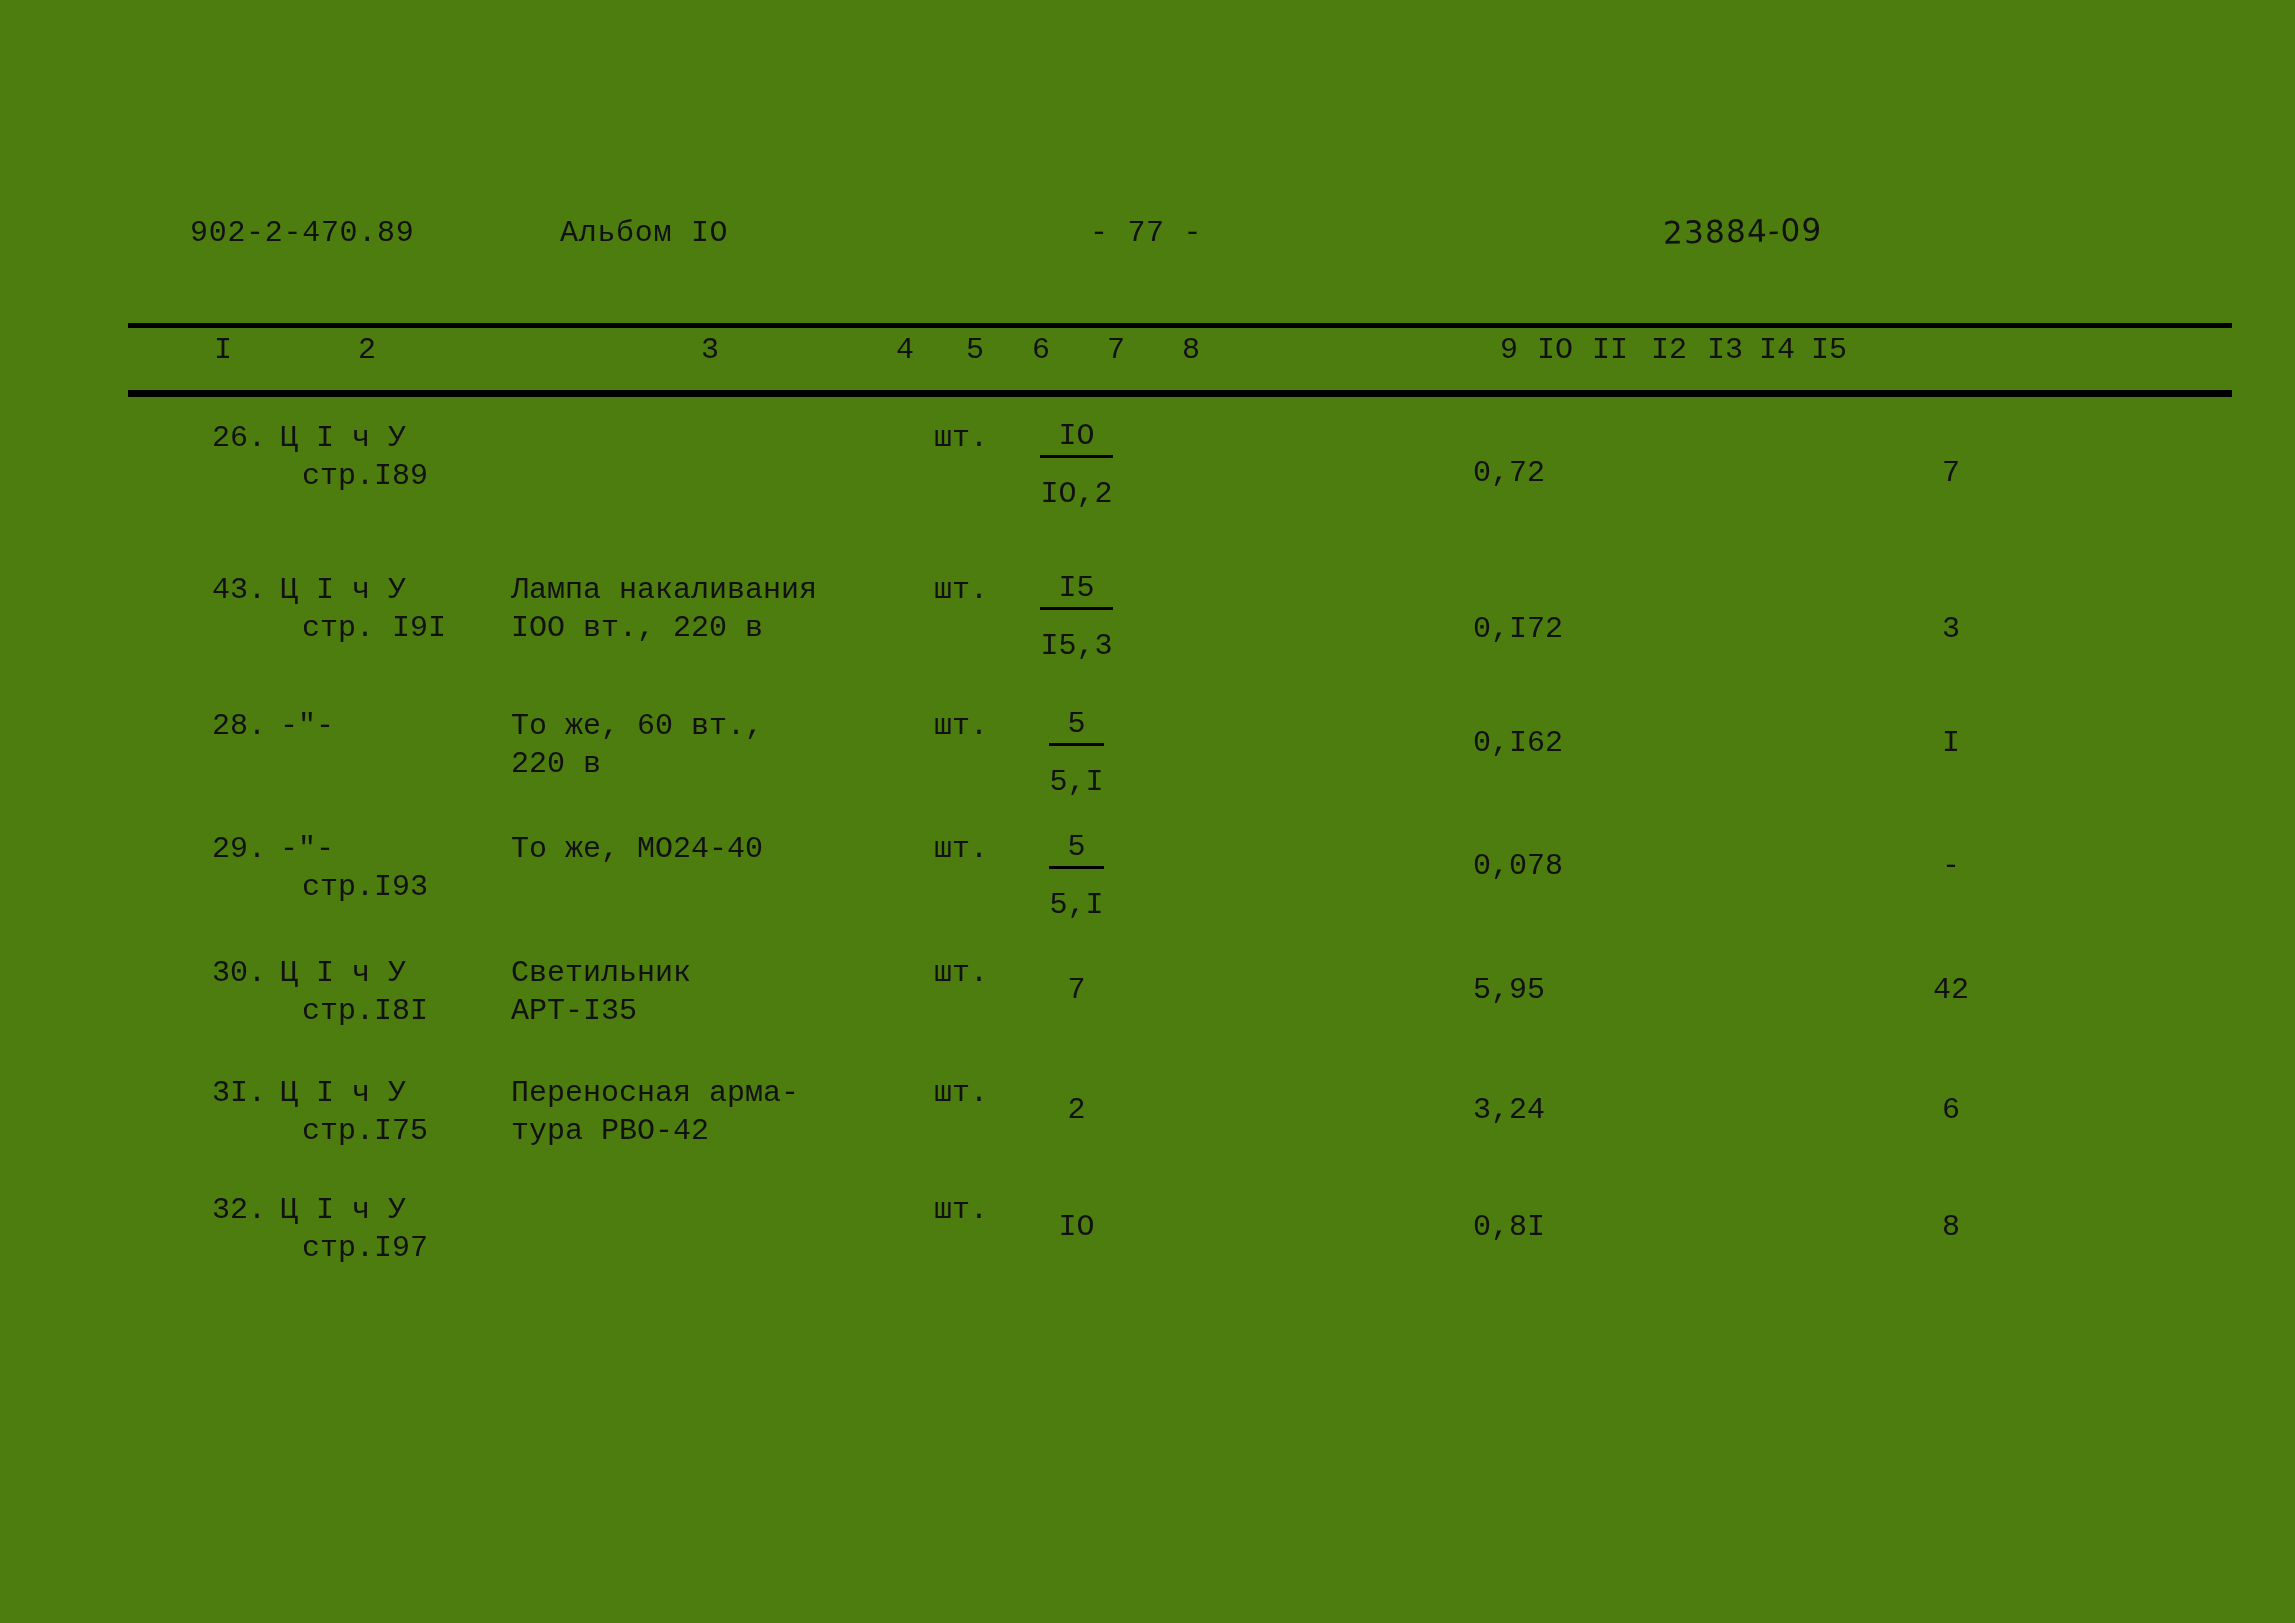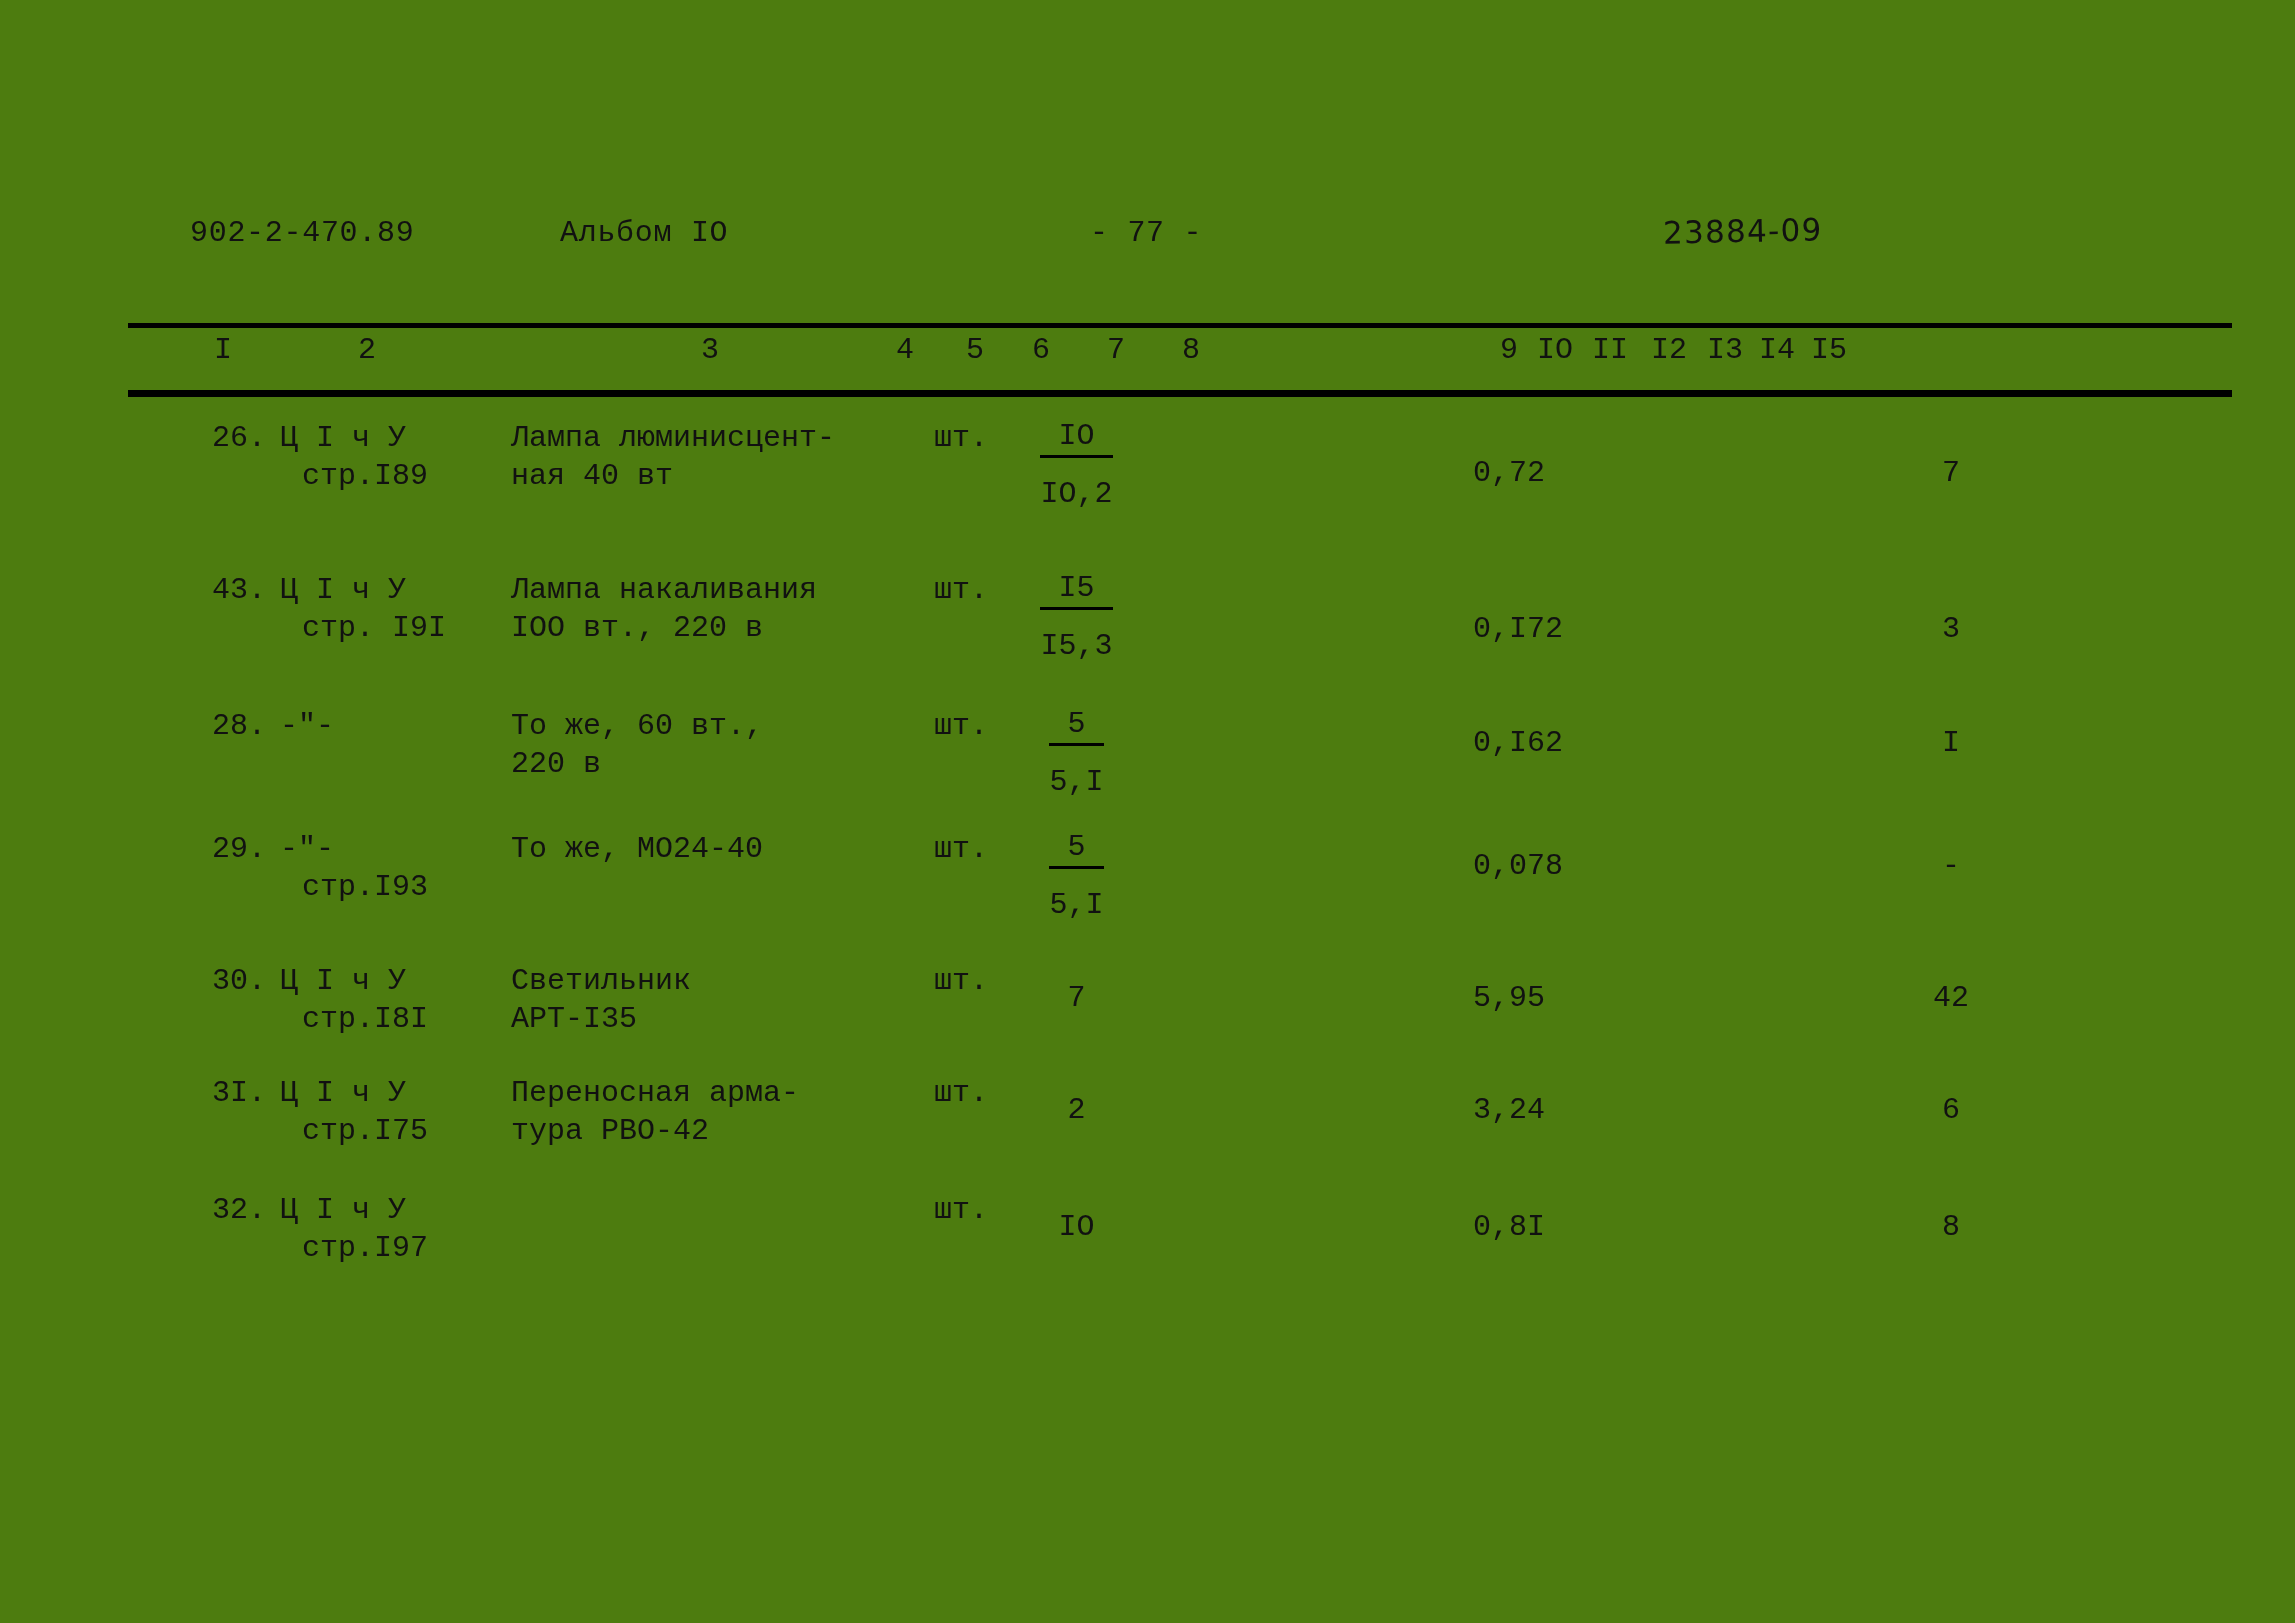--- a/index.html
+++ b/index.html
@@ -138,21 +138,20 @@
       <div class="colnum" style="left: 1669px; text-align: center;">I2</div>
       <div class="colnum" style="left: 1725px;">I3</div>
       <div class="colnum" style="left: 1777px;">I4</div>
       <div class="colnum" style="left: 1829px;">I5</div>
     </div>
 
   <div id="tbody">
       <div class="row" style="height: 152px; position: absolute; left: 0px; top: 0px;">
         <div class="cell c-num">26.</div>
         <div class="cell c-src">Ц I ч У<span class="src-line2">стр.I89</span></div>
-        <div class="cell c-name">Лампа люминисцент-<br>ная 40 вт</div>
         <div class="cell c-unit" style="top: 0px;">шт.</div>
         <div class="cell c-qty" style="top: 0px;"><span class="frac"><span class="top">IO</span><span class="bot">IO,2</span></span></div>
         <div class="cell c-price" style="top: 35px;">0,72</div>
         <div class="cell c-total" style="top: 35px;">7</div>
       </div>
       <div class="row" style="height: 136px; position: absolute; left: 0px; top: 152px;">
         <div class="cell c-num">43.</div>
         <div class="cell c-src">Ц I ч У<span class="src-line2">стр. I9I</span></div>
         <div class="cell c-name">Лампа накаливания<br>IOO вт., 220 в</div>
         <div class="cell c-unit" style="top: 0px;">шт.</div>
@@ -171,21 +170,21 @@
       </div>
       <div class="row" style="height: 124px; position: absolute; left: 0px; top: 411px;">
         <div class="cell c-num">29.</div>
         <div class="cell c-src">-"-<span class="src-line2">стр.I93</span></div>
         <div class="cell c-name">То же, МО24-40</div>
         <div class="cell c-unit" style="top: 0px;">шт.</div>
         <div class="cell c-qty" style="top: 0px;"><span class="frac"><span class="top">5</span><span class="bot">5,I</span></span></div>
         <div class="cell c-price" style="top: 17px;">0,078</div>
         <div class="cell c-total" style="top: 17px;">-</div>
       </div>
-      <div class="row" style="height: 119px; position: absolute; left: 0px; top: 535px; margin-top: 8px;">
+      <div class="row" style="height: 119px; position: absolute; left: 0px; top: 535px;">
         <div class="cell c-num">30.</div>
         <div class="cell c-src">Ц I ч У<span class="src-line2">стр.I8I</span></div>
         <div class="cell c-name">Светильник<br>АРТ-I35</div>
         <div class="cell c-unit" style="top: 0px;">шт.</div>
         <div class="cell c-qty" style="padding-top: 0px; top: 17px;"><span class="plain-qty">7</span></div>
         <div class="cell c-price" style="top: 17px;">5,95</div>
         <div class="cell c-total" style="top: 17px;">42</div>
       </div>
       <div class="row" style="height: 118px; position: absolute; left: 0px; top: 655px;">
         <div class="cell c-num">3I.</div>

